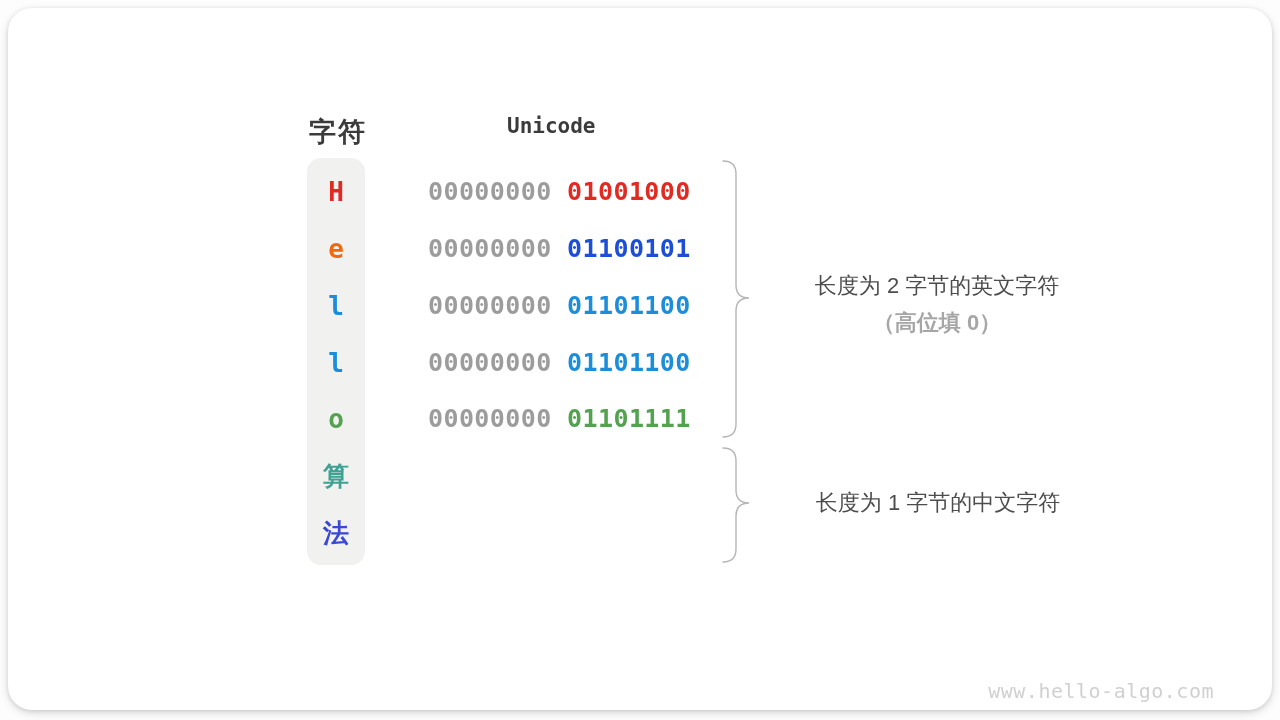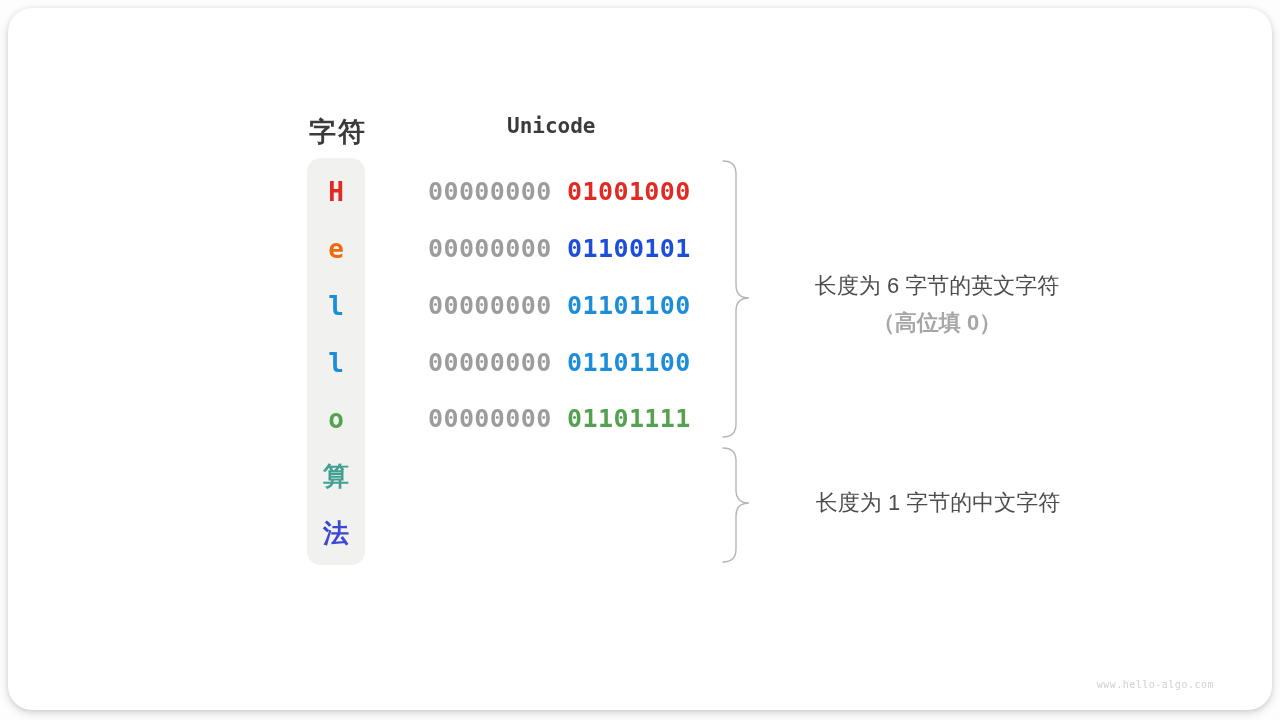--- a/index.html
+++ b/index.html
@@ -99,21 +99,21 @@
     color: var(--ann-secondary, #a6a6a6);
     font-weight: bold;
     margin-top: 4px;
   }
   .ann2 { left: 774px; top: 480px; width: 312px; line-height: 30px; }
   .watermark {
     position: absolute;
     right: 58px;
     top: 671px;
     font-family: "DejaVu Sans Mono", monospace;
-    font-size: 10px;
+    font-size: 20px;
     letter-spacing: 0.5px;
     color: var(--watermark, #d0d0d0);
   }
 </style>
 </head>
 <body>
 
 <div class="card">
 
   <div class="hdr hdr-char">字符</div>
@@ -149,21 +149,21 @@
         <div class="ch" style="color: rgb(58, 72, 211);">法</div>
       </div>
     </div>
 
   <svg class="braces" width="1264" height="702" viewBox="0 0 1264 702">
     <path d="M715 153 Q728 153 728 166 L728 277 Q728 290 741 290 Q728 290 728 303 L728 416 Q728 429 715 429"></path>
     <path d="M715 440 Q728 440 728 453 L728 482 Q728 495 741 495 Q728 495 728 508 L728 541 Q728 554 715 554"></path>
   </svg>
 
   <div class="ann ann1">
-    <div>长度为 6 字节的英文字符</div>
+    <div>长度为 2 字节的英文字符</div>
     <div class="ann-sub">（高位填 0）</div>
   </div>
 
   <div class="ann ann2">长度为 1 字节的中文字符</div>
 
   <div class="watermark">www.hello-algo.com</div>
 
 </div>
 
 </body></html>

